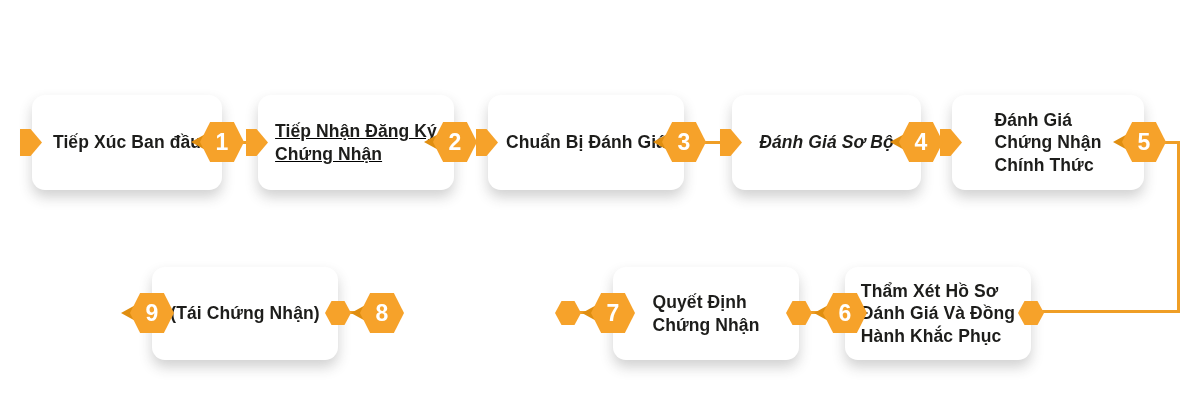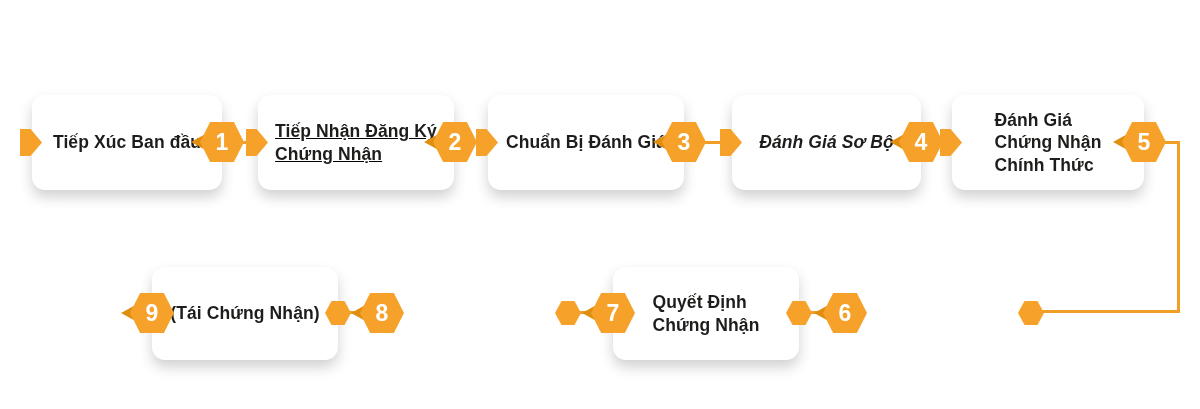--- a/index.html
+++ b/index.html
@@ -157,20 +157,25 @@
   </div>
   <div class="card flow-right row-top" id="card4">
     <div class="label">Đánh Giá Sơ Bộ</div>
   </div>
   <div class="card flow-right row-top" id="card5">
     <div class="label">Đánh Giá
 Chứng Nhận
 Chính Thức</div>
   </div>
 
+  <div class="card flow-left row-bottom" id="card6">
+    <div class="label">Thẩm Xét Hồ Sơ
+Đánh Giá Và Đồng
+Hành Khắc Phục</div>
+  </div>
   <div class="card flow-left row-bottom" id="card7">
     <div class="label">Quyết Định
 Chứng Nhận</div>
   </div>
   <div class="card flow-left row-bottom" id="card9">
     <div class="label">(Tái Chứng Nhận)</div>
   </div>
 
   <div class="hline" id="line1"></div>
   <div class="hline" id="line2"></div>

